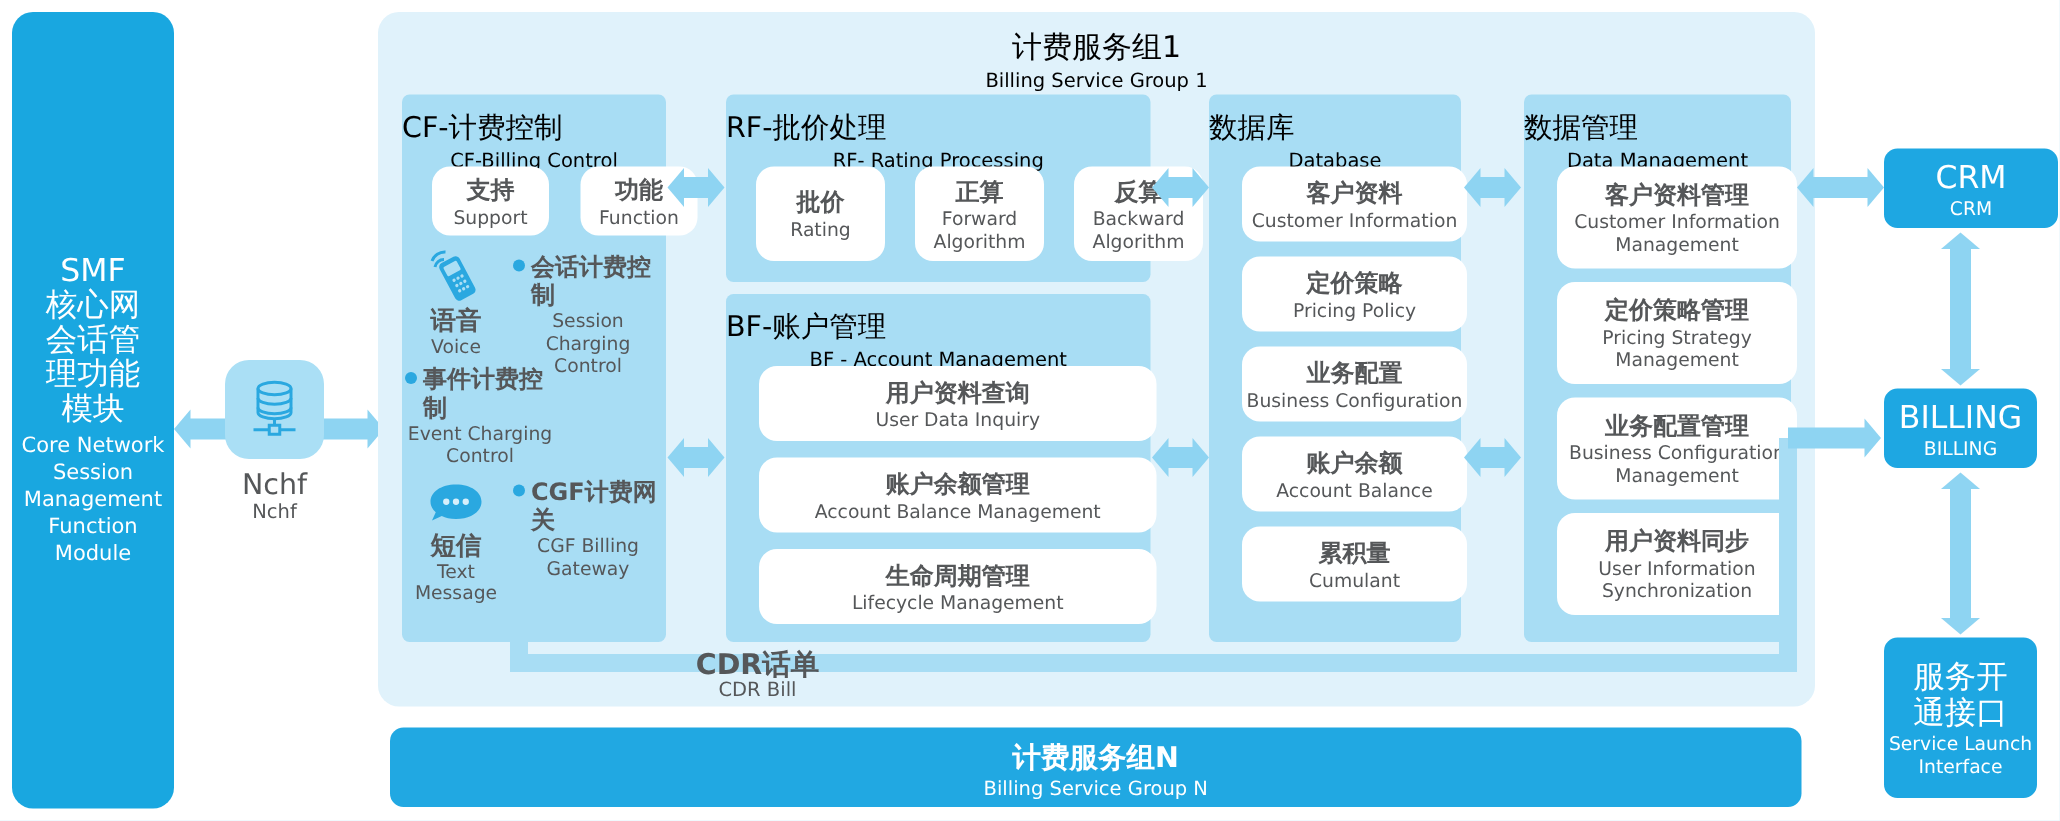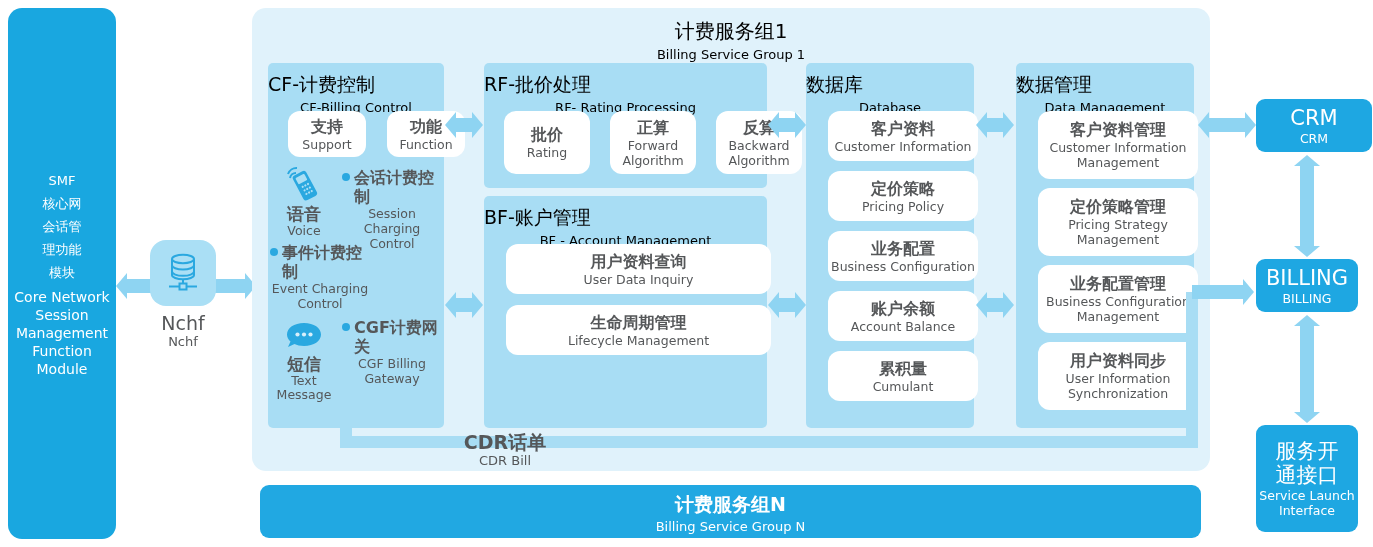--- a/index.html
+++ b/index.html
@@ -12,21 +12,21 @@
   }
   #stage { position: relative; width: 1373px; height: 547px; }
 
   
   .smf {
     position: absolute; left: 8px; top: 8px; width: 108px; height: 531px;
     background: #19a7e0; border-radius: 14px;
     display: flex; flex-direction: column; align-items: center; justify-content: center;
     color: #fff; text-align: center; padding: 4px;
   }
-  .smf .t-cn { font-size: 13px; line-height: 23px; font-weight: 400; }
+  .smf .t-cn { font-size: 21px; line-height: 23px; font-weight: 400; }
   .smf .t-en { font-size: 14px; line-height: 18px; margin-top: 4px; }
 
   
   .nchf-wrap { position: absolute; left: 150px; top: 240px; width: 66px; text-align: center; }
   .nchf-icon {
     width: 66px; height: 66px; background: #aadff5; border-radius: 16px;
     display: flex; align-items: center; justify-content: center;
   }
   .nchf-cn { font-size: 19px; color: #555759; margin-top: 6px; }
   .nchf-en { font-size: 13px; color: #555759; }
@@ -268,20 +268,24 @@
 
   <div class="panel" id="bf-panel">
     <div class="p-cn">BF-账户管理</div>
     <div class="p-en">BF - Account Management</div>
     <div class="bf-chips">
       <div class="chip">
         <div class="c-cn">用户资料查询</div>
         <div class="c-en">User Data Inquiry</div>
       </div>
       <div class="chip">
+        <div class="c-cn">账户余额管理</div>
+        <div class="c-en">Account Balance Management</div>
+      </div>
+      <div class="chip">
         <div class="c-cn">生命周期管理</div>
         <div class="c-en">Lifecycle Management</div>
       </div>
     </div>
   </div>
 
   <div class="harrow both" style="left:778px; top:118px; width:18px;"></div>
   <div class="harrow both" style="left:778px; top:298px; width:18px;"></div>
 
   <div class="panel" id="db-panel">

